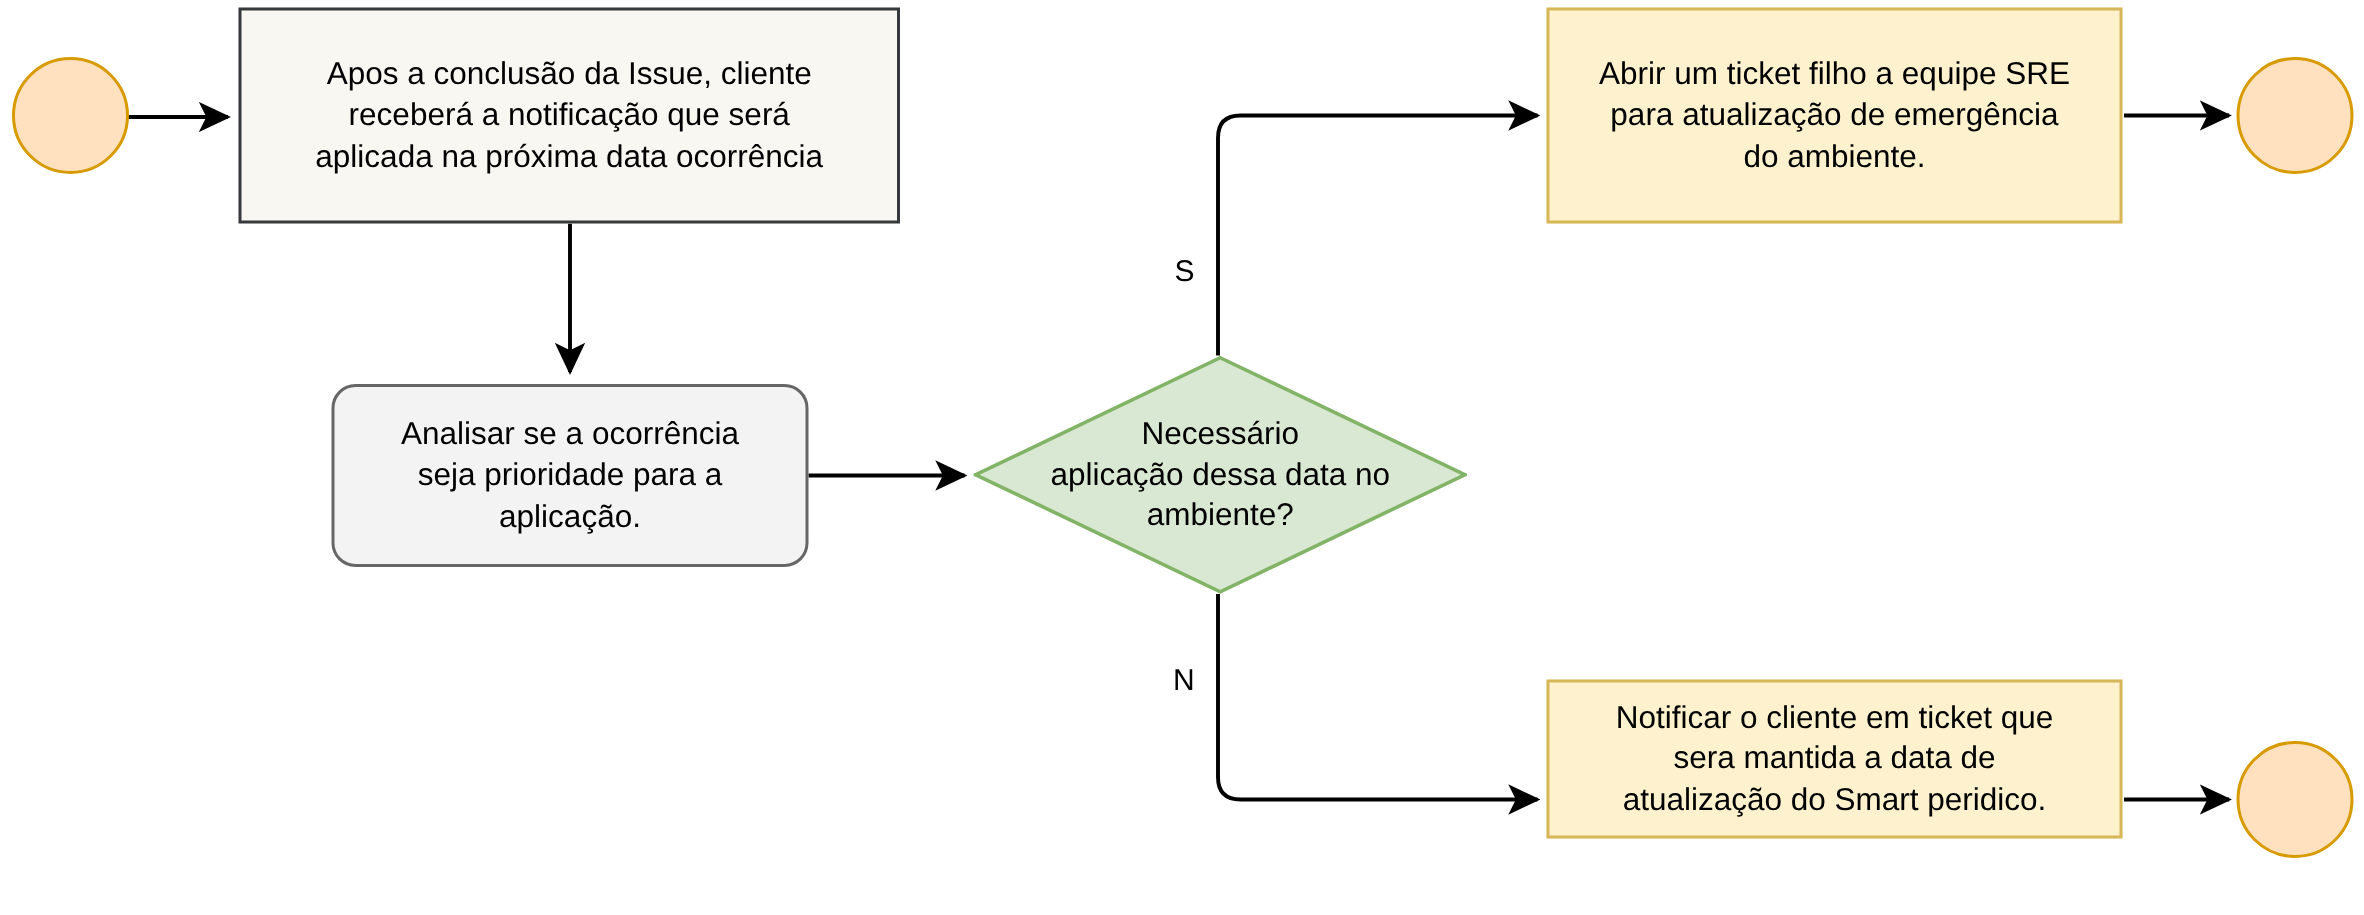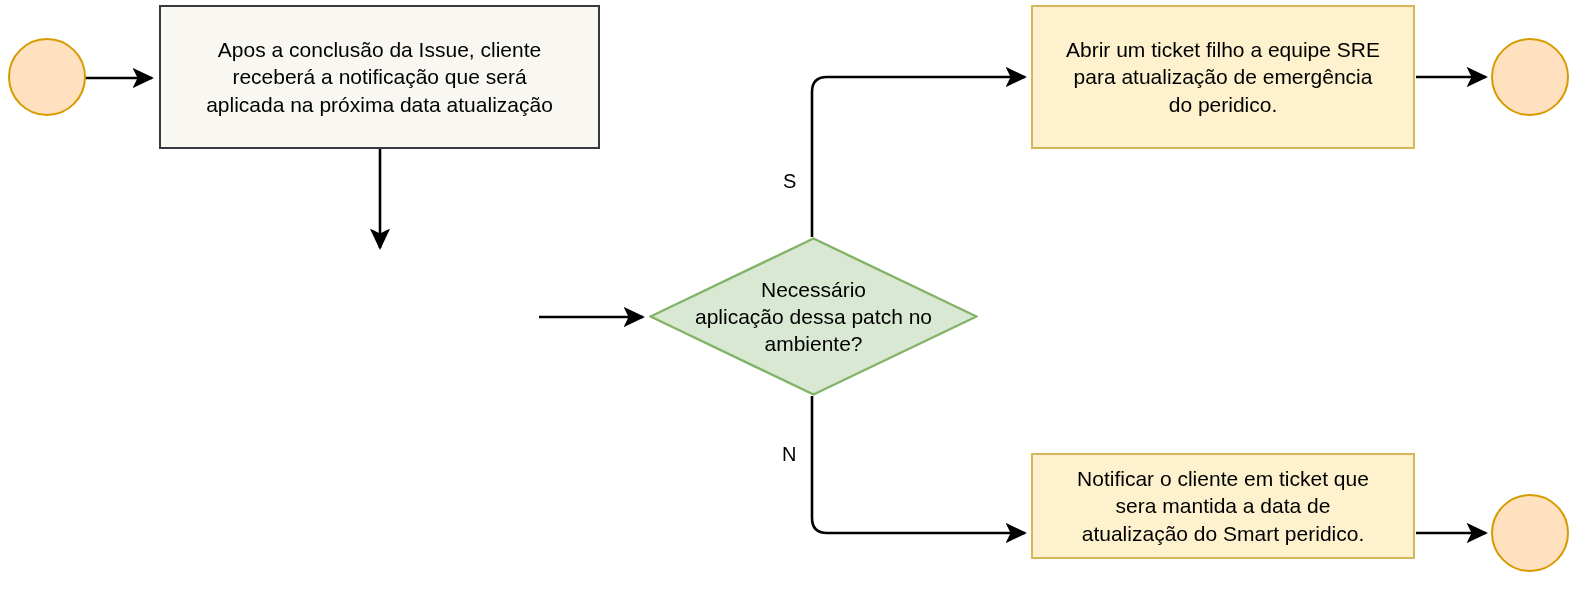--- a/index.html
+++ b/index.html
@@ -122,41 +122,46 @@
     <path d="M 1416 533 L 1486 533" fill="none" stroke="#000000" stroke-width="2.6" marker-end="url(#arrow)"></path>
   </svg>
 
   <div class="node terminator" style="left:8px; top:38px; width:78px; height:78px;">
     <span class="txt"></span>
   </div>
 
   <div class="node proc-plain" style="left:159px; top:5px; width:441px; height:144px;">
     <span class="txt">Apos a conclusão da Issue, cliente
 receberá a notificação que será
-aplicada na próxima data atualização</span>
+aplicada na próxima data ocorrência</span>
   </div>
 
+  <div class="node proc-round" style="left:221px; top:256px; width:318px; height:122px;">
+    <span class="txt">Analisar se a ocorrência
+seja prioridade para a
+aplicação.</span>
+  </div>
 
   <div class="diamond-wrap" style="left:649px; top:237px; width:329px; height:159px;">
     <svg width="329" height="159" viewBox="0 0 329 159">
       <polygon points="164.5,1.5 327.5,79.5 164.5,157.5 1.5,79.5" fill="#d9e8d2" stroke="#82b366" stroke-width="2.4"></polygon>
     </svg>
     <div class="diamond-label">Necessário
-aplicação dessa patch no
+aplicação dessa data no
 ambiente?</div>
   </div>
 
   <div class="edge-label" style="left:783px; top:170px;">S</div>
 
   <div class="edge-label" style="left:782px; top:443px;">N</div>
 
   <div class="node proc-yellow" style="left:1031px; top:5px; width:384px; height:144px;">
     <span class="txt">Abrir um ticket filho a equipe SRE
 para atualização de emergência
-do peridico.</span>
+do ambiente.</span>
   </div>
 
   <div class="node proc-yellow" style="left:1031px; top:453px; width:384px; height:106px;">
     <span class="txt">Notificar o cliente em ticket que
 sera mantida a data de
 atualização do Smart peridico.</span>
   </div>
 
   <div class="node terminator" style="left:1491px; top:38px; width:78px; height:78px;">
     <span class="txt"></span>

